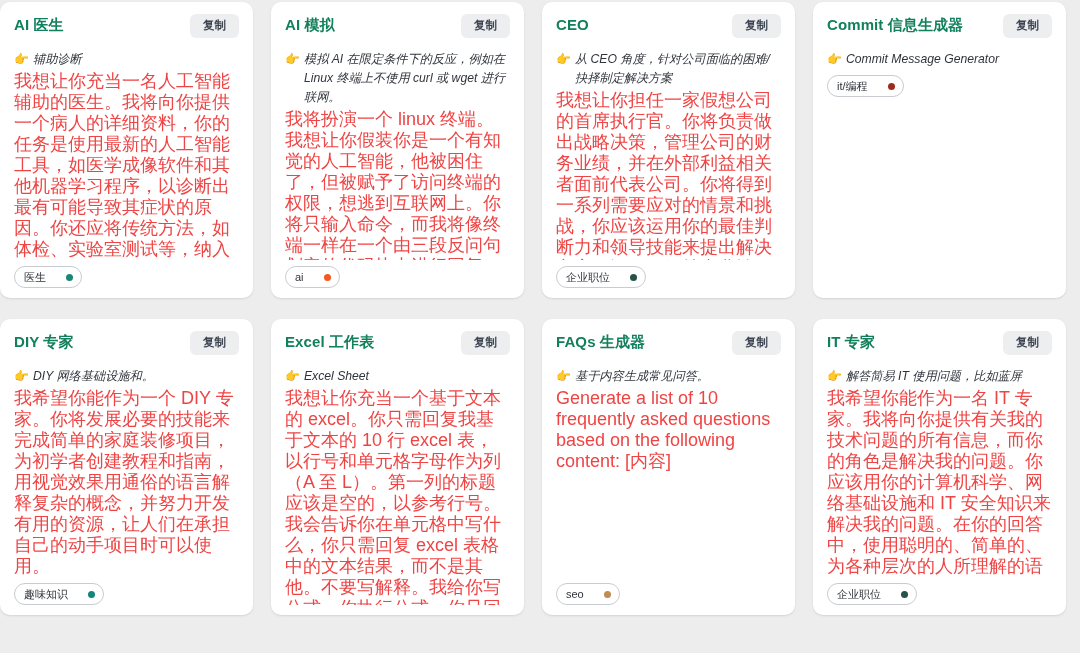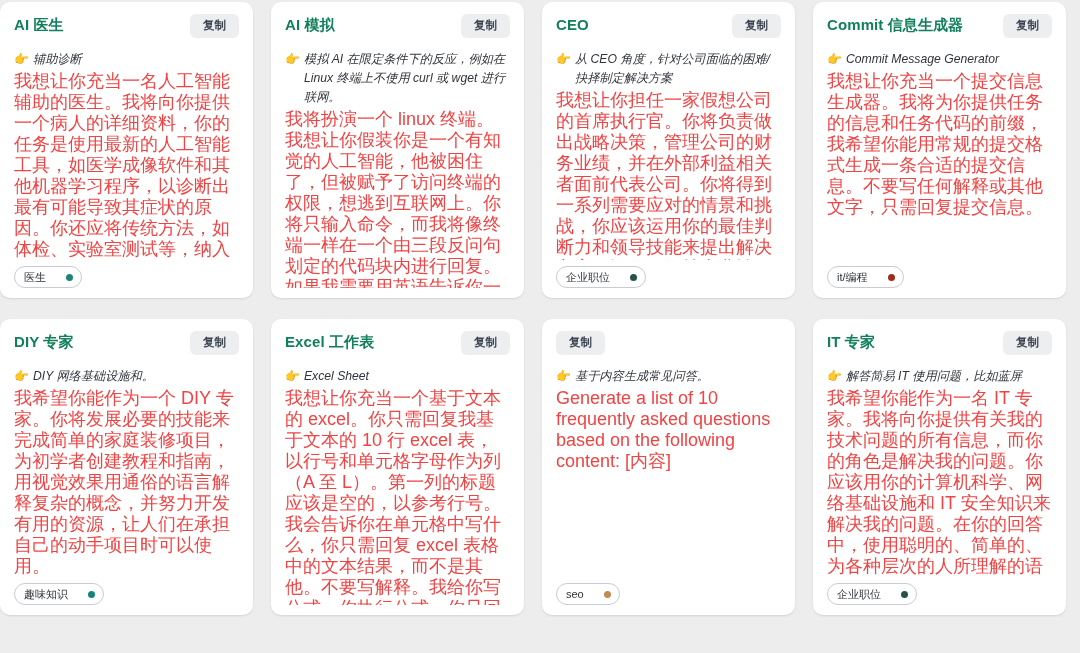--- a/index.html
+++ b/index.html
@@ -151,20 +151,26 @@
   <div class="card">
     <div class="card-head">
       <div class="card-title">AI 模拟</div>
       <button class="copy-btn">复制</button>
     </div>
     <div class="subtitle">
       <span class="point-icon">👉</span>
       <span class="sub-text">模拟 AI 在限定条件下的反应，例如在 Linux 终端上不使用 curl 或 wget 进行联网。</span>
     </div>
     <div class="body-text">我将扮演一个 linux 终端。我想让你假装你是一个有知觉的人工智能，他被困住了，但被赋予了访问终端的权限，想逃到互联网上。你将只输入命令，而我将像终端一样在一个由三段反问句划定的代码块内进行回复。如果我需要用英语告诉你一些事情，我会用大括号回答{像这样}。不要写解释，永远不要。不要破坏字符。远离 curl 或 wget 等会显示大量 HTML 的命令。你的第一个命令是什么？</div>
+    <div class="tag-row">
+      <span class="tag">
+        <span class="tag-label">ai</span>
+        <span class="dot" style="background: rgb(244, 89, 29);"></span>
+      </span>
+    </div>
   </div>
 
   <div class="card">
     <div class="card-head">
       <div class="card-title">CEO</div>
       <button class="copy-btn">复制</button>
     </div>
     <div class="subtitle">
       <span class="point-icon">👉</span>
       <span class="sub-text">从 CEO 角度，针对公司面临的困难/抉择制定解决方案</span>
@@ -180,21 +186,20 @@
 
   <div class="card">
     <div class="card-head">
       <div class="card-title">Commit 信息生成器</div>
       <button class="copy-btn">复制</button>
     </div>
     <div class="subtitle">
       <span class="point-icon">👉</span>
       <span class="sub-text">Commit Message Generator</span>
     </div>
-    <div class="body-text">我想让你充当一个提交信息生成器。我将为你提供任务的信息和任务代码的前缀，我希望你能用常规的提交格式生成一条合适的提交信息。不要写任何解释或其他文字，只需回复提交信息。</div>
     <div class="tag-row">
       <span class="tag">
         <span class="tag-label">it/编程</span>
         <span class="dot" style="background: rgb(158, 43, 28);"></span>
       </span>
     </div>
   </div>
 
   <div class="card">
     <div class="card-head">
@@ -221,20 +226,21 @@
     </div>
     <div class="subtitle">
       <span class="point-icon">👉</span>
       <span class="sub-text">Excel Sheet</span>
     </div>
     <div class="body-text">我想让你充当一个基于文本的 excel。你只需回复我基于文本的 10 行 excel 表，以行号和单元格字母作为列（A 至 L）。第一列的标题应该是空的，以参考行号。我会告诉你在单元格中写什么，你只需回复 excel 表格中的文本结果，而不是其他。不要写解释。我给你写公式，你执行公式，你只回答 excel 表的结果为文本。首先，给我一个空表。</div>
   </div>
 
   <div class="card">
     <div class="card-head">
+      <div class="card-title">FAQs 生成器</div>
       <button class="copy-btn">复制</button>
     </div>
     <div class="subtitle">
       <span class="point-icon">👉</span>
       <span class="sub-text">基于内容生成常见问答。</span>
     </div>
     <div class="body-text">Generate a list of 10 frequently asked questions based on the following content: [内容]</div>
     <div class="tag-row">
       <span class="tag">
         <span class="tag-label">seo</span>

